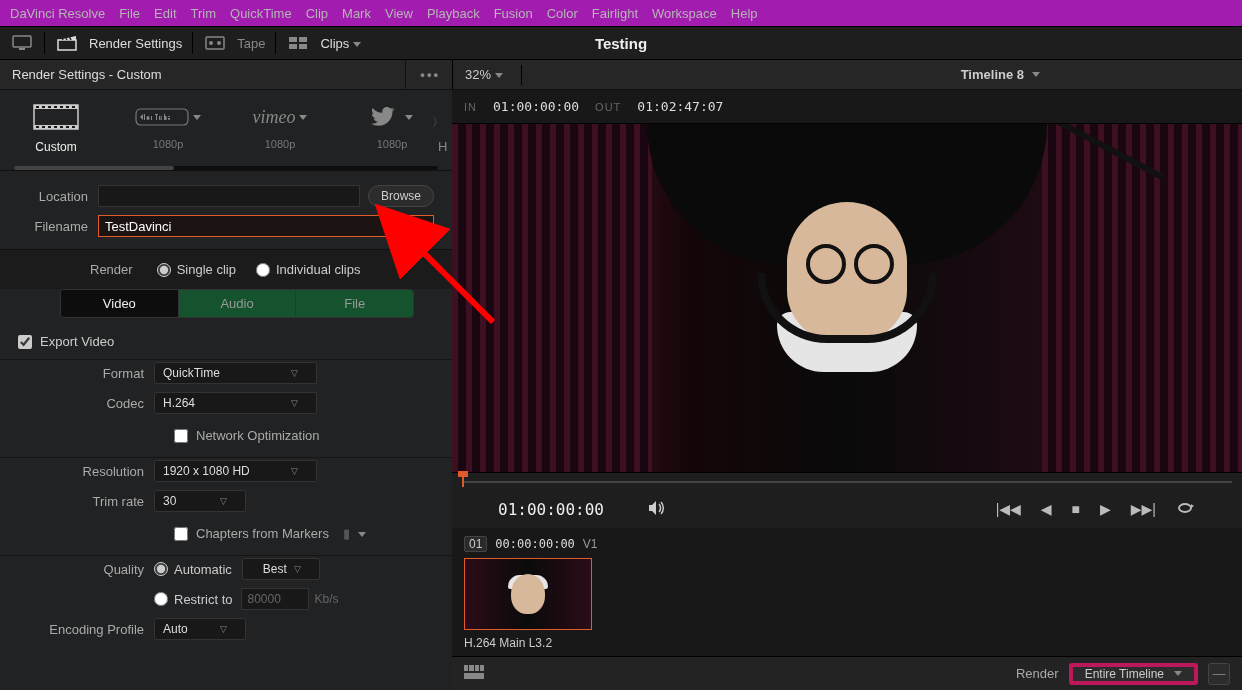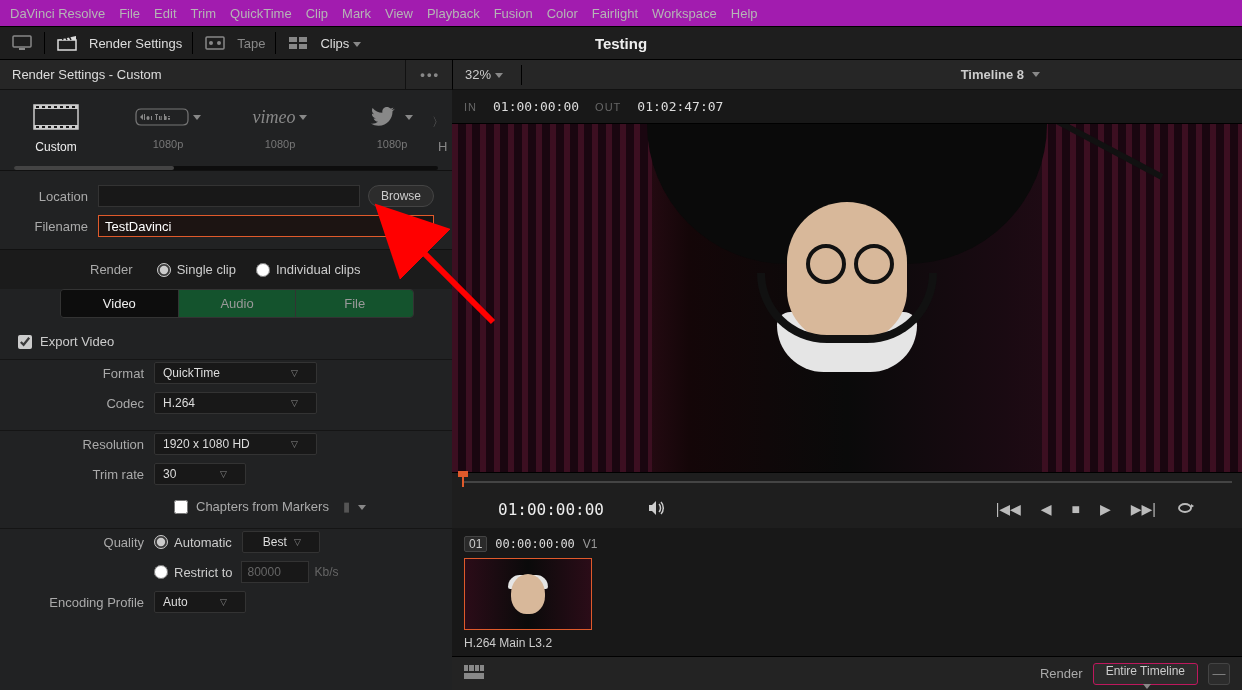--- a/index.html
+++ b/index.html
@@ -107,21 +107,21 @@
   .clip-head .tc{font-family:"Consolas",monospace; color:#ddd;}
   .thumb{ width:128px; height:72px; border:1px solid #e05a2b; background:#111; position:relative; overflow:hidden;}
   .thumb .mini{position:absolute; inset:0; background:linear-gradient(90deg,#2b0c18 0%,#0a0a0a 50%,#2b0c18 100%);}
   .thumb .mini .mhead{position:absolute; left:50%; top:50%; transform:translate(-50%,-50%); width:34px; height:40px; background:#d8b89a; border-radius:50% 50% 45% 45%;}
   .thumb .mini .mhair{position:absolute; left:50%; top:16px; transform:translateX(-50%); width:40px; height:14px; background:#e5e5e5; border-radius:20px 20px 4px 4px;}
   .clip-label{ font-size:12px; color:#ccc; margin-top:6px;}
 
   .footer{ position:absolute; bottom:0; left:452px; right:0; height:34px; background:#232323; border-top:1px solid #000; display:flex; align-items:center; padding:0 12px; gap:12px;}
   .footer .ico{color:#888;}
   .footer .right-grp{ margin-left:auto; display:flex; align-items:center; gap:10px;}
-  .footer .rbtn{ height:22px; padding:0 12px; background:#2c2c2c; border:1px solid #be185d; border-radius:3px; color:#ccc; font-size:12px; display:flex; align-items:center; gap:6px;flex-direction:column;}
+  .footer .rbtn{ height:22px; padding:0 12px; background:#2c2c2c; border:4px solid #be185d; border-radius:3px; color:#ccc; font-size:12px; display:flex; align-items:center; gap:6px;}
   .footer .sq{ width:22px; height:22px; background:#2c2c2c; border:1px solid #444; border-radius:3px; display:flex; align-items:center; justify-content:center; color:#888;}
 
   
   .annot-arrow{ position:absolute; left:403px; top:232px; pointer-events:none;}
   .annot-arrow svg{ overflow:visible;}
 
   .chev-down{display:inline-block;width:0;height:0;border-left:4px solid transparent;border-right:4px solid transparent;border-top:5px solid #888;vertical-align:middle;margin-left:4px;}
 </style>
 </head>
 <body>
@@ -291,20 +291,24 @@
             <span class="caret">▽</span>
           </div>
         </div>
       <div class="row">
           <label class="lbl-wide">Codec</label>
         <div class="sel w188">
             <span>H.264</span>
             <span class="caret">▽</span>
           </div>
         </div>
+      <div class="indent-check">
+          <input type="checkbox" style="">
+          <span>Network Optimization</span>
+        </div>
     </div>
 
     <div class="form-block">
       <div class="row">
           <label class="lbl-wide">Resolution</label>
         <div class="sel w188">
             <span>1920 x 1080 HD</span>
             <span class="caret">▽</span>
           </div>
         </div>

